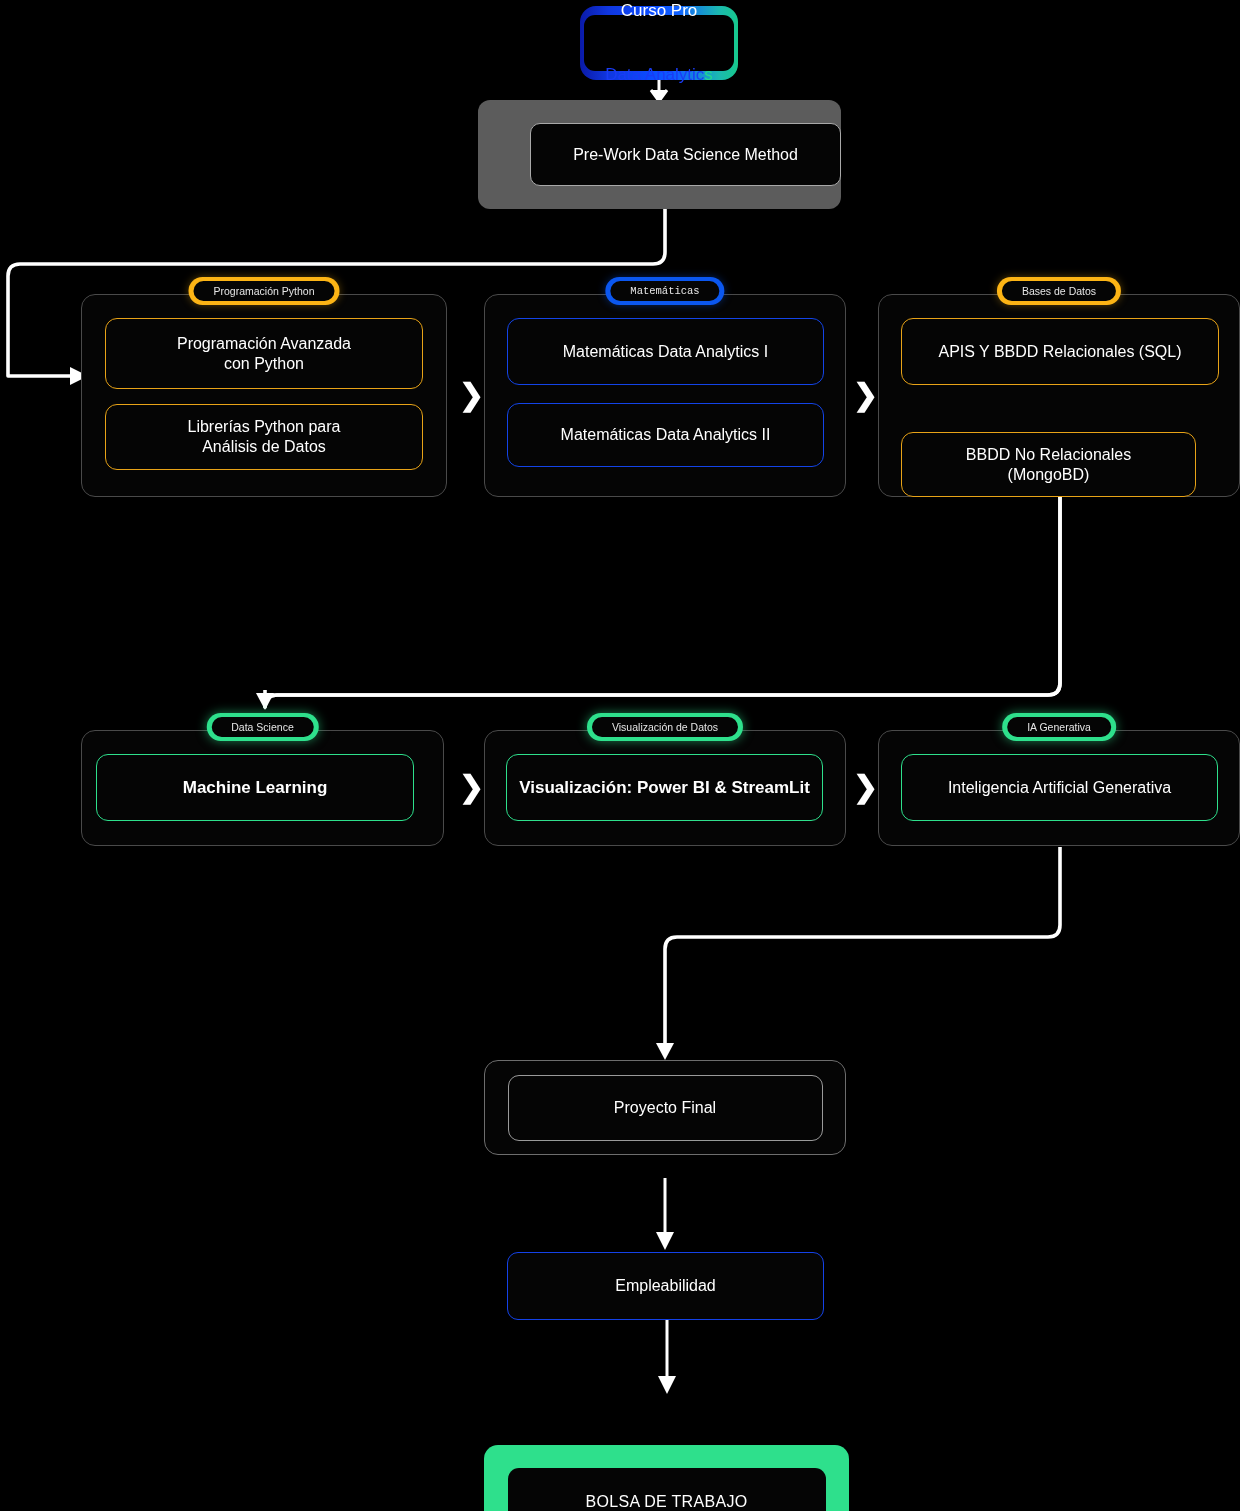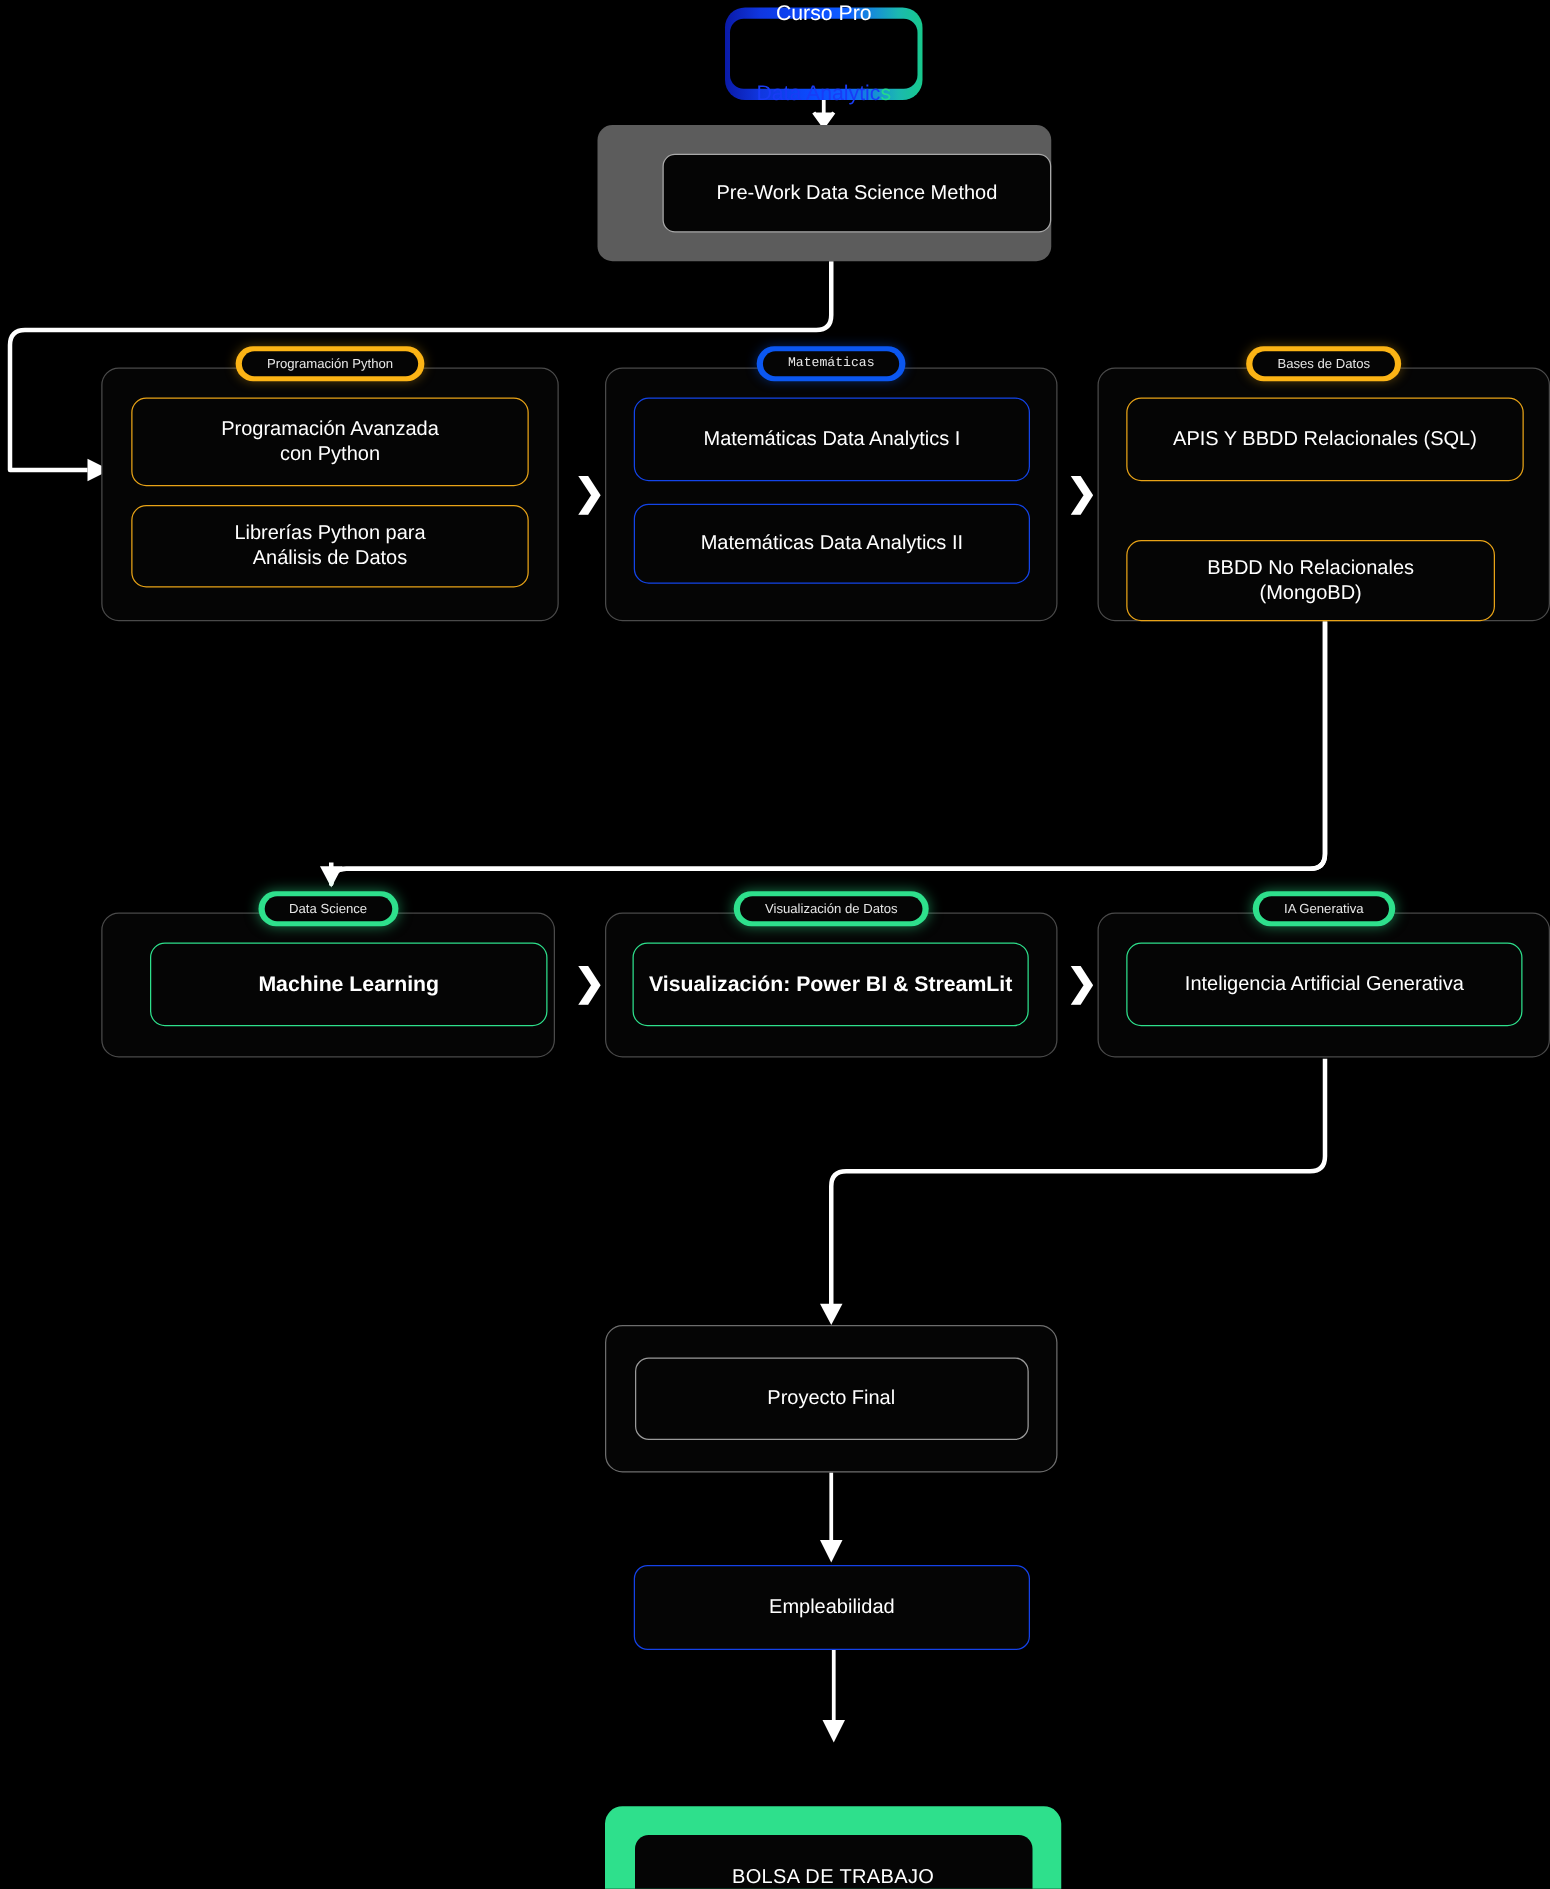--- a/index.html
+++ b/index.html
@@ -125,21 +125,21 @@
     font-size: 30px;
     font-weight: bold;
     line-height: 1;
     font-family: "Liberation Sans", sans-serif;
   }
 
   
   .final-outer {
     position: absolute;
     left: 484px; top: 1060px;
-    width: 362px; height: 118px;
+    width: 362px; height: 95px;
     border: 1px solid #6d6d6d;
     border-radius: 14px;
     background: #050505;
     display: flex; align-items: center; justify-content: center;
     z-index: 2;
   }
   .final-inner {
     width: 315px; height: 66px;
     background: #050505;
     border: 1px solid #9a9a9a;
@@ -273,21 +273,21 @@
       <div>BBDD No Relacionales</div>
       <div>(MongoBD)</div>
     </div>
   </div>
 
   <div class="group" style="left:81px; top:730px; width:363px; height:116px;">
     <div class="badge green">
       <div class="badge-inner">Data Science</div>
     </div>
   </div>
-  <div class="card green bold" style="left:120px; top:754px; width:318px; height:67px; z-index:3;">Machine Learning</div>
+  <div class="card green bold" style="left:96px; top:754px; width:318px; height:67px; z-index:3;">Machine Learning</div>
 
   <div class="chev" style="left:459px; top:772px;">❯</div>
 
   <div class="group" style="left:484px; top:730px; width:362px; height:116px;">
     <div class="badge green">
       <div class="badge-inner">Visualización de Datos</div>
     </div>
   </div>
   <div class="card green bold" style="left:506px; top:754px; width:317px; height:67px; z-index:3;">Visualización: Power BI &amp; StreamLit</div>
 

